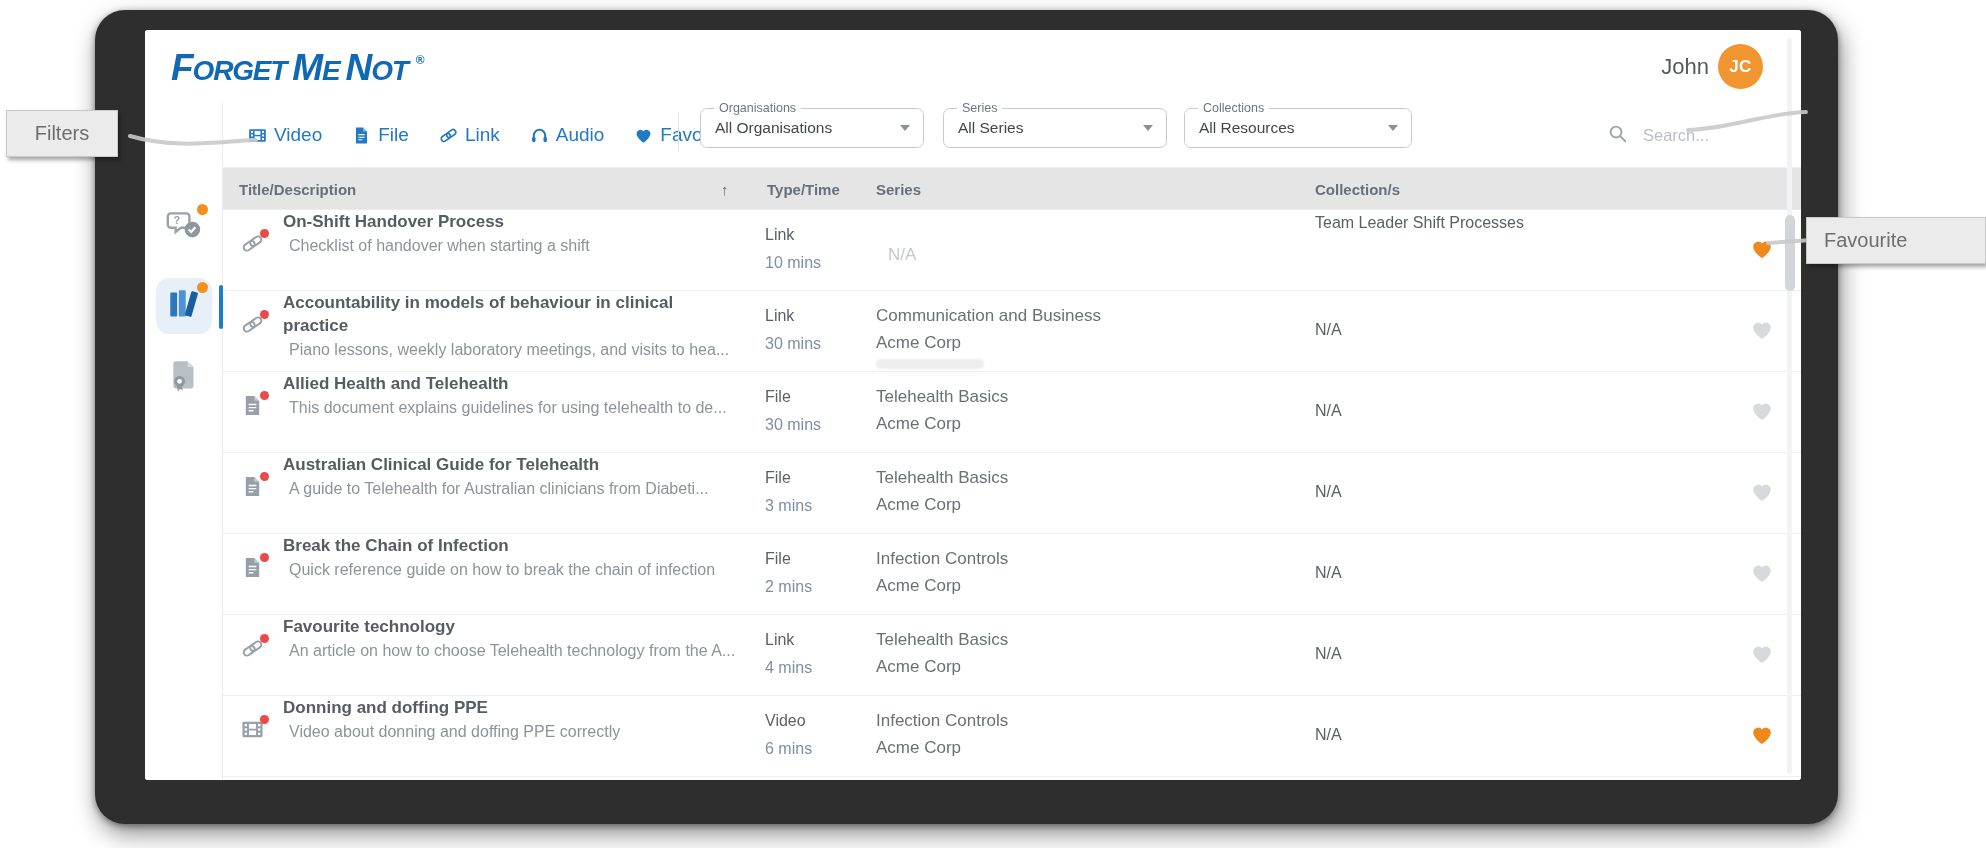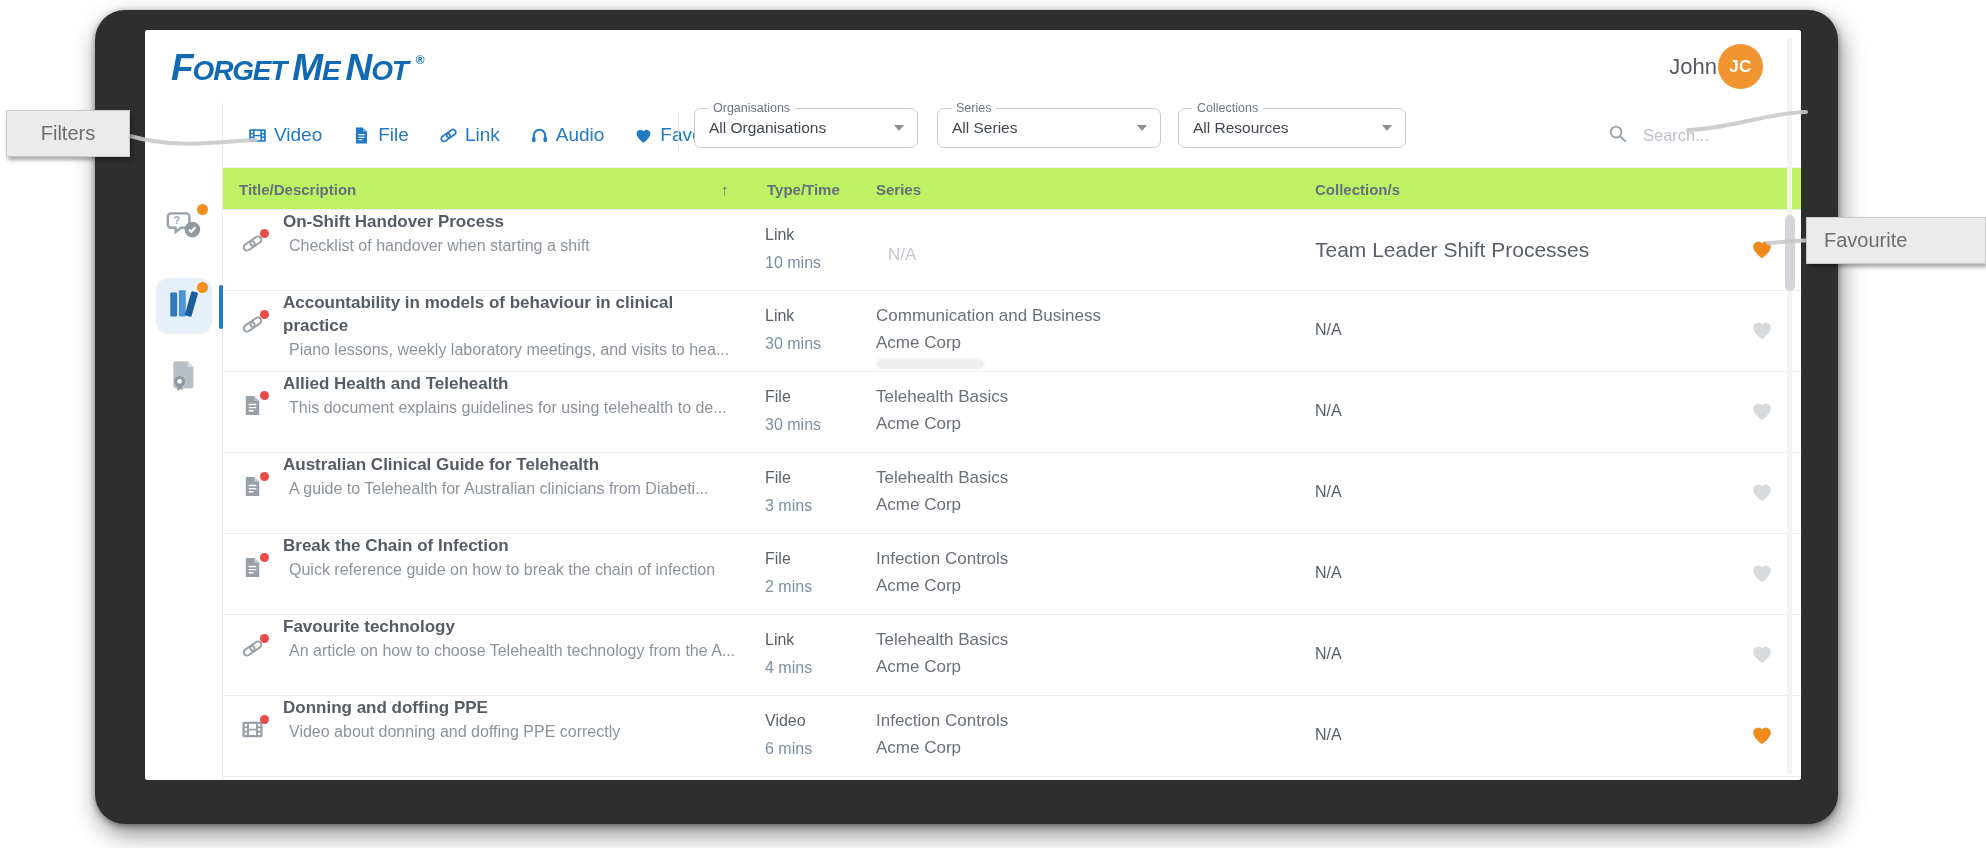--- a/index.html
+++ b/index.html
@@ -12,21 +12,21 @@
   .app{position:absolute;left:145px;top:30px;width:1656px;height:750px;background:#fff;border-radius:3px;overflow:hidden;}
 
   
   .topbar{position:absolute;left:0;top:0;width:100%;height:73px;border-bottom:1px solid #e9ebee;background:#fff;}
   .logo{position:absolute;left:26px;top:50%;transform:translateY(-50%);display:flex;align-items:baseline;gap:6px;
         color:#1169b4;font-weight:bold;font-style:italic;letter-spacing:-1px;white-space:nowrap;}
   .logo .w{display:inline-flex;align-items:baseline;}
   .logo .big{font-size:37px;line-height:1;}
   .logo .rest{font-size:28px;line-height:1;letter-spacing:-1.2px;}
   .logo .reg{font-size:12px;font-style:normal;margin-left:2px;transform:translateY(-16px);letter-spacing:0;}
-  .userbox{position:absolute;right:38px;top:0;height:73px;display:flex;align-items:center;gap:1px;justify-content:flex-end;}
+  .userbox{position:absolute;right:38px;top:0;height:73px;display:flex;align-items:center;gap:9px;justify-content:flex-end;}
   .username{font-size:22px;color:#55595e;}
   .avatar{width:45px;height:45px;border-radius:50%;background:#f0952f;color:#fff;font-weight:bold;font-size:17px;
           display:flex;align-items:center;justify-content:center;letter-spacing:.5px;}
 
   
   .sidebar{position:absolute;left:0;top:73px;width:78px;height:677px;background:#fff;border-right:1px solid #e9ebee;box-sizing:border-box;}
   .side-item{position:absolute;left:19px;width:40px;height:40px;display:flex;align-items:center;justify-content:center;}
   .side-item svg{width:36px;height:32px;}
   .side-sel-bg{position:absolute;left:11px;top:175px;width:56px;height:56px;border-radius:13px;background:#e7f0f9;}
   .side-bar-indicator{position:absolute;left:74px;top:182px;width:4px;height:44px;border-radius:2px;background:#1e7dc8;}
@@ -34,65 +34,65 @@
 
   
   .content{position:absolute;left:78px;top:73px;width:1578px;height:677px;background:#fff;}
 
   
   .filterbar{position:absolute;left:0;top:0;width:100%;height:64px;background:#fff;}
   .filters-group{position:absolute;left:25px;top:0;height:64px;display:flex;align-items:center;gap:30px;}
   .fbtn{display:flex;align-items:center;gap:7px;color:#2379c3;font-size:19px;cursor:pointer;white-space:nowrap;}
   .fbtn svg{width:19px;height:19px;display:block;}
   .vdivider{position:absolute;left:455px;top:9px;width:1px;height:40px;background:#e3e6e9;}
-  .dd{position:absolute;top:5px;height:40px;border:1px solid #c6cbd1;border-radius:7px;box-sizing:border-box;background:#fff;}
+  .dd{position:absolute;top:5px;height:40px;border:1px solid #c6cbd1;border-radius:7px;box-sizing:border-box;background:#fff;margin-left:6px;}
   .dd1{left:471px;width:224px;} .dd2{left:714px;width:224px;} .dd3{left:955px;width:228px;}
   .dd .lbl{position:absolute;left:13px;top:-8px;background:#fff;padding:0 5px;font-size:12.5px;color:#6d7680;}
   .dd .val{position:absolute;left:14px;top:50%;transform:translateY(-50%);font-size:15.5px;color:#41474e;}
   .dd .caret{position:absolute;right:13px;top:50%;transform:translateY(-50%);width:0;height:0;
              border-left:5px solid transparent;border-right:5px solid transparent;border-top:6px solid #8a9097;}
   .searchbox{position:absolute;left:1385px;top:0;height:64px;display:flex;align-items:center;gap:16px;}
   .searchbox svg{width:19px;height:19px;}
   .search-ph{font-size:16.5px;color:#b9bfc6;}
 
   
-  .thead{position:absolute;left:0;top:64px;width:100%;height:43px;background:#bef264;border-top:1px solid #eff1f2;border-bottom:1px solid #e9ebee;box-sizing:border-box;}
+  .thead{position:absolute;left:0;top:64px;width:100%;height:43px;background:#e5e5e5;border-top:1px solid #eff1f2;border-bottom:1px solid #e9ebee;box-sizing:border-box;}
   .thead span{position:absolute;top:50%;transform:translateY(-50%);font-size:15px;font-weight:bold;color:#67707a;white-space:nowrap;}
   .h-title{left:16px;} .h-sort{left:498px;font-size:17px;color:#555b61;} .h-type{left:544px;} .h-series{left:653px;} .h-coll{left:1092px;}
 
   
   .rows{position:absolute;left:0;top:107px;width:100%;height:570px;overflow:hidden;}
   .row{position:relative;width:100%;height:81px;border-bottom:1px solid #eceef0;box-sizing:border-box;background:#fff;}
   .ricon{position:absolute;left:18px;top:22px;width:26px;height:26px;color:#97a0a8;}
   .ricon svg{width:23px;height:23px;}
   .rdot{position:absolute;right:-2px;top:-3px;width:9px;height:9px;border-radius:50%;background:#e84b4a;}
   .rtitle-block{position:absolute;left:60px;top:0;width:455px;}
   .rtitle{font-size:17px;line-height:23px;color:#565c63;font-weight:bold;}
   .rdesc{font-size:16px;line-height:21px;color:#8d939a;margin-top:2px;margin-left:6px;}
   .rtype{position:absolute;left:542px;top:16px;font-size:16px;color:#5a6068;}
   .rtime{position:absolute;left:542px;top:44px;font-size:16px;color:#7e8fa3;}
   .rseries{position:absolute;left:653px;top:11px;font-size:17px;line-height:27px;color:#6a7077;}
   .rseries .na{display:inline-block;margin-left:12px;margin-top:18px;}
   .na{color:#c4c8cc;}
   .ghost{width:108px;height:10px;border-radius:5px;background:#ededee;filter:blur(1px);margin-top:3px;}
-  .rcoll{position:absolute;left:1092px;top:28px;font-size:21px;color:#5a6068;max-width:300px;}
+  .rcoll{position:absolute;left:1092px;top:4px;font-size:16px;color:#5a6068;max-width:300px;}
   .rcoll.na{top:30px;font-size:16px;}
   .rheart{position:absolute;left:1527px;top:27px;width:24px;height:24px;color:#d6dadd;cursor:pointer;}
   .rheart.fav{color:#f0891c;}
   .rheart svg{width:24px;height:24px;}
 
   
   .sb-track{position:absolute;right:9px;top:8px;width:5px;height:736px;background:#f2f3f4;border-radius:3px;}
   .sb-thumb{position:absolute;right:6px;top:185px;width:10px;height:76px;background:#d2d5d9;border-radius:6px;}
 
   
   .callout-lines{position:absolute;left:0;top:0;width:1986px;height:848px;pointer-events:none;}
   .callout{position:absolute;background:#ebebeb;border:1px solid #c9c9c9;color:#6d6d6d;font-size:20px;
            box-shadow:2px 3px 4px rgba(0,0,0,.35);box-sizing:border-box;display:flex;align-items:center;}
-  .co-filters{left:6px;top:110px;width:124px;height:47px;justify-content:center;}
+  .co-filters{left:6px;top:110px;width:112px;height:47px;justify-content:center;}
   .co-search{left:1799px;top:90px;width:187px;height:58px;padding-left:15px;line-height:26px;}
   .co-search .txt{width:110px;}
   .co-fav{left:1806px;top:217px;width:180px;height:47px;padding-left:17px;}
 </style>
 </head>
 <body>
 
 <div class="stage">
   <div class="frame"></div>
 

